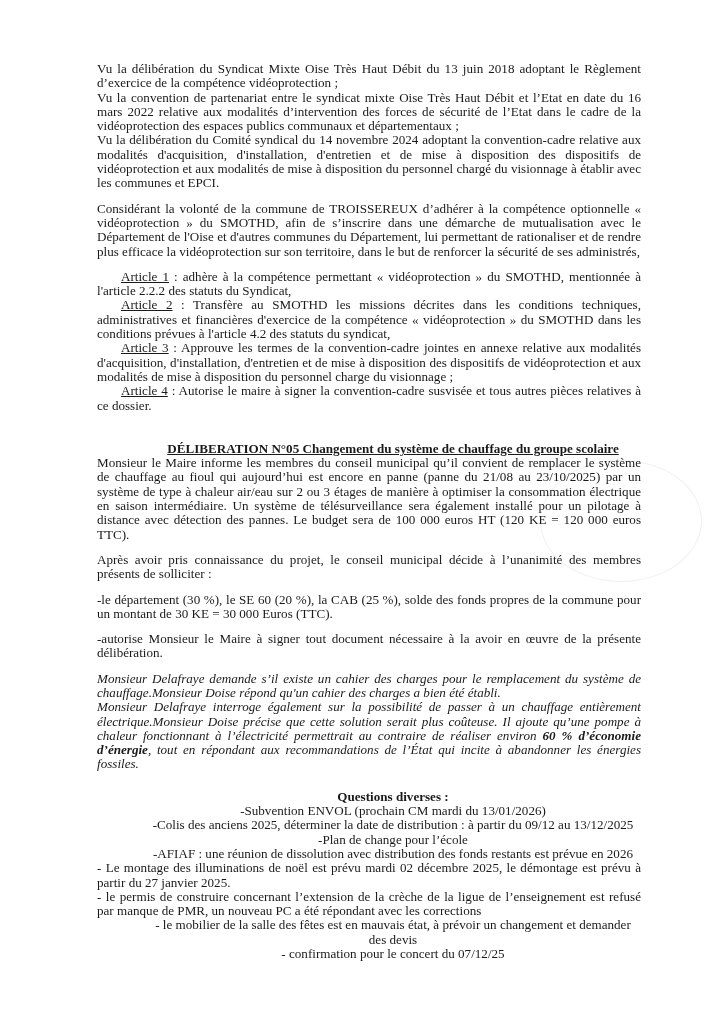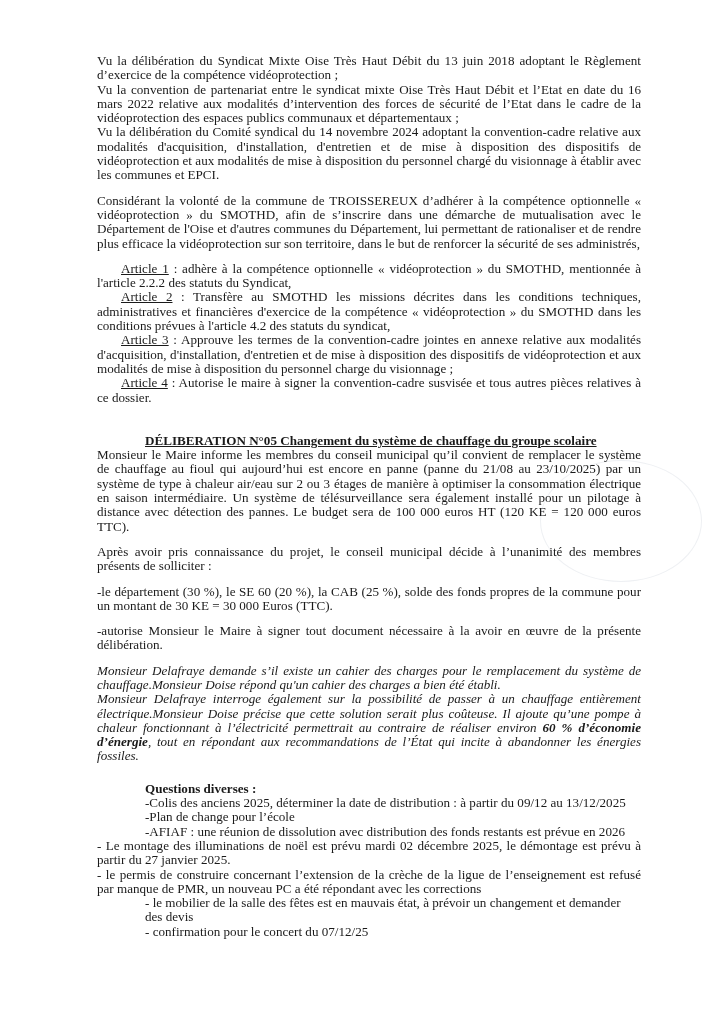--- a/index.html
+++ b/index.html
@@ -1,65 +1,66 @@
 <!DOCTYPE html>
 <html><head>
 <meta charset="utf-8">
 <style>
   html, body { margin: 0; padding: 0; background: #ffffff; }
   body { width: 724px; height: 1024px; overflow: hidden; position: relative; }
   .page {
-    position: absolute; left: 97px; top: 54px; width: 544px;
+    position: absolute; left: 97px; top: 62px; width: 544px;
     font-family: "Liberation Serif", serif; font-size: 13.1px; line-height: 14.3px;
     color: #1a1a1a; text-align: justify;
   }
   p { margin: 0; }
   .gap { height: 11px; }
   .gap-lg { height: 18px; }
   .ul { text-decoration: underline; margin-left: 24px; }
   .bold { font-weight: bold; }
   .it { font-style: italic; }
   .heading { font-weight: bold; text-decoration: underline; }
-  .left { text-align: left; margin-left: 48px; }
+  .left { text-align: center; margin-left: 48px; }
   .stamp {
     position: absolute; left: 540px; top: 460px; width: 160px; height: 120px;
     border-radius: 50%; border: 1px solid rgba(160,170,190,0.18);
   }
 </style>
 </head>
 <body>
 
 <div class="stamp"></div>
 
 <div class="page">
   <p>Vu la délibération du Syndicat Mixte Oise Très Haut Débit du 13 juin 2018 adoptant le Règlement d’exercice de la compétence vidéoprotection ;</p>
   <p>Vu la convention de partenariat entre le syndicat mixte Oise Très Haut Débit et l’Etat en date du 16 mars 2022 relative aux modalités d’intervention des forces de sécurité de l’Etat dans le cadre de la vidéoprotection des espaces publics communaux et départementaux ;</p>
   <p>Vu la délibération du Comité syndical du 14 novembre 2024 adoptant la convention-cadre relative aux modalités d'acquisition, d'installation, d'entretien et de mise à disposition des dispositifs de vidéoprotection et aux modalités de mise à disposition du personnel chargé du visionnage à établir avec les communes et EPCI.</p>
   <div class="gap"></div>
   <p>Considérant la volonté de la commune de TROISSEREUX d’adhérer à la compétence optionnelle « vidéoprotection » du SMOTHD, afin de s’inscrire dans une démarche de mutualisation avec le Département de l'Oise et d'autres communes du Département, lui permettant de rationaliser et de rendre plus efficace la vidéoprotection sur son territoire, dans le but de renforcer la sécurité de ses administrés,</p>
   <div class="gap"></div>
-  <p><span class="ul">Article 1</span><span> : adhère à la compétence optionnelle « vidéoprotection » du SMOTHD, mentionnée à l'article 2.2.2 des statuts du Syndicat,</span></p>
+  <p><span class="ul">Article 1</span><span> : adhère à la compétence permettant « vidéoprotection » du SMOTHD, mentionnée à l'article 2.2.2 des statuts du Syndicat,</span></p>
   <p><span class="ul">Article 2</span><span> : Transfère au SMOTHD les missions décrites dans les conditions techniques, administratives et financières d'exercice de la compétence « vidéoprotection » du SMOTHD dans les conditions prévues à l'article 4.2 des statuts du syndicat,</span></p>
   <p><span class="ul">Article 3</span><span> : Approuve les termes de la convention-cadre jointes en annexe relative aux modalités d'acquisition, d'installation, d'entretien et de mise à disposition des dispositifs de vidéoprotection et aux modalités de mise à disposition du personnel charge du visionnage ;</span></p>
   <p><span class="ul">Article 4</span><span> : Autorise le maire à signer la convention-cadre susvisée et tous autres pièces relatives à ce dossier.</span></p>
   <div class="gap"></div>
   <div class="gap-lg"></div>
   <p class="heading left">DÉLIBERATION N°05 Changement du système de chauffage du groupe scolaire</p>
   <p>Monsieur le Maire informe les membres du conseil municipal qu’il convient de remplacer le système de chauffage au fioul qui aujourd’hui est encore en panne (panne du 21/08 au 23/10/2025) par un système de type à chaleur air/eau sur 2 ou 3 étages de manière à optimiser la consommation électrique en saison intermédiaire. Un système de télésurveillance sera également installé pour un pilotage à distance avec détection des pannes. Le budget sera de 100 000 euros HT (120 KE = 120 000 euros TTC).</p>
   <div class="gap"></div>
   <p>Après avoir pris connaissance du projet, le conseil municipal décide à l’unanimité des membres présents de solliciter :</p>
   <div class="gap"></div>
   <p>-le département (30 %), le SE 60 (20 %), la CAB (25 %), solde des fonds propres de la commune pour un montant de 30 KE = 30 000 Euros (TTC).</p>
   <div class="gap"></div>
   <p>-autorise Monsieur le Maire à signer tout document nécessaire à la avoir en œuvre de la présente délibération.</p>
   <div class="gap"></div>
   <p class="it">Monsieur Delafraye demande s’il existe un cahier des charges pour le remplacement du système de chauffage.Monsieur Doise répond qu'un cahier des charges a bien été établi.</p>
   <p class="it"><span>Monsieur Delafraye interroge également sur la possibilité de passer à un chauffage entièrement électrique.Monsieur Doise précise que cette solution serait plus coûteuse. Il ajoute qu’une pompe à chaleur fonctionnant à l’électricité permettrait au contraire de réaliser environ </span><span class="bold">60 % d’économie d’énergie</span><span>, tout en répondant aux recommandations de l’État qui incite à abandonner les énergies fossiles.</span></p>
   <div class="gap-lg"></div>
   <p class="bold left">Questions diverses :</p>
+  <p class="left">-Subvention ENVOL (prochain CM mardi du 13/01/2026)</p>
   <p class="left">-Colis des anciens 2025, déterminer la date de distribution : à partir du 09/12 au 13/12/2025</p>
   <p class="left">-Plan de change pour l’école</p>
   <p class="left">-AFIAF : une réunion de dissolution avec distribution des fonds restants est prévue en 2026</p>
   <p>- Le montage des illuminations de noël est prévu mardi 02 décembre 2025, le démontage est prévu à partir du 27 janvier 2025.</p>
   <p>- le permis de construire concernant l’extension de la crèche de la ligue de l’enseignement est refusé par manque de PMR, un nouveau PC a été répondant avec les corrections</p>
   <p class="left">- le mobilier de la salle des fêtes est en mauvais état, à prévoir un changement et demander des devis</p>
   <p class="left">- confirmation pour le concert du 07/12/25</p>
 </div>
 
 </body></html>

